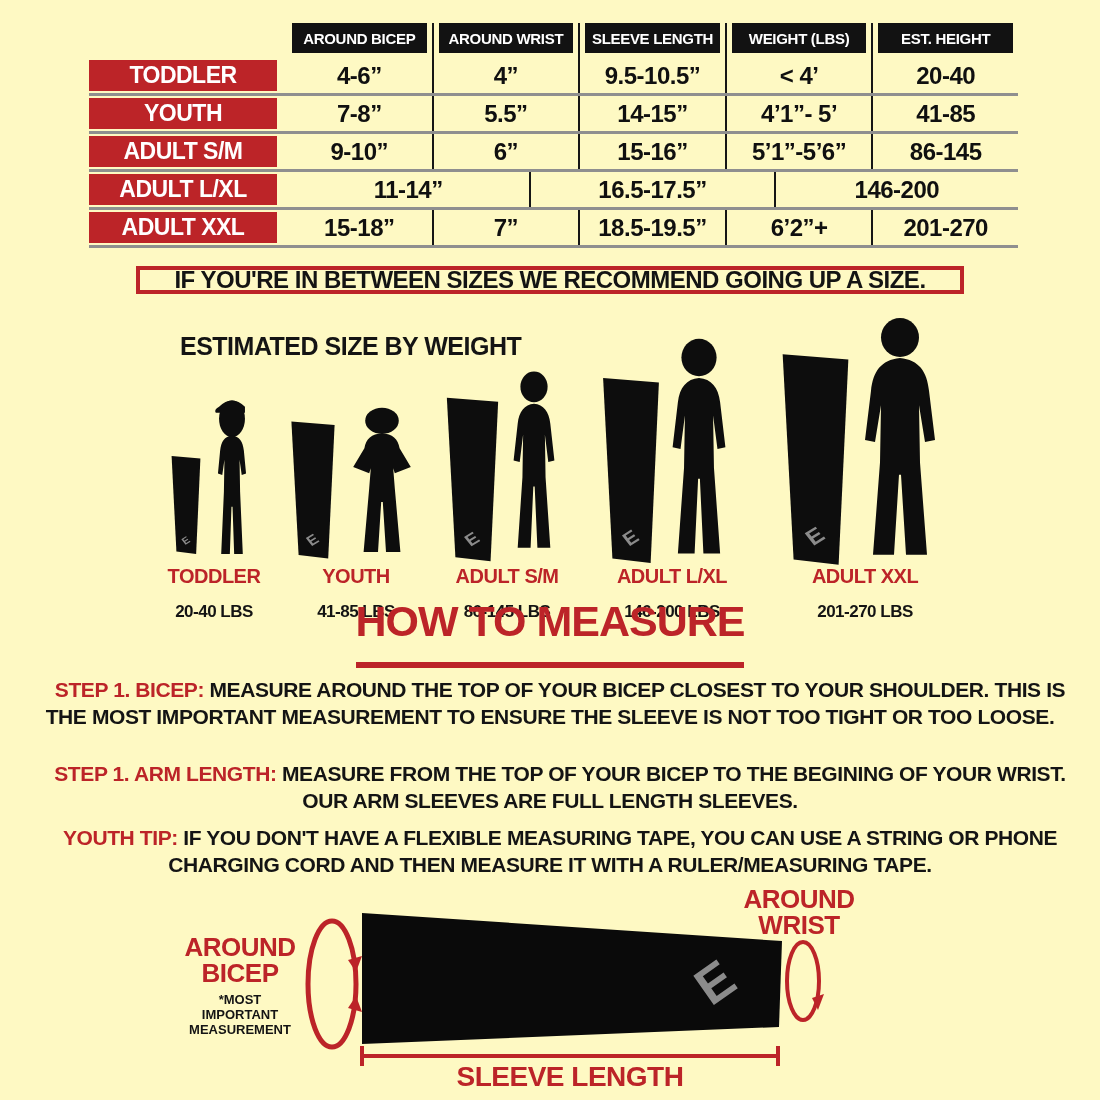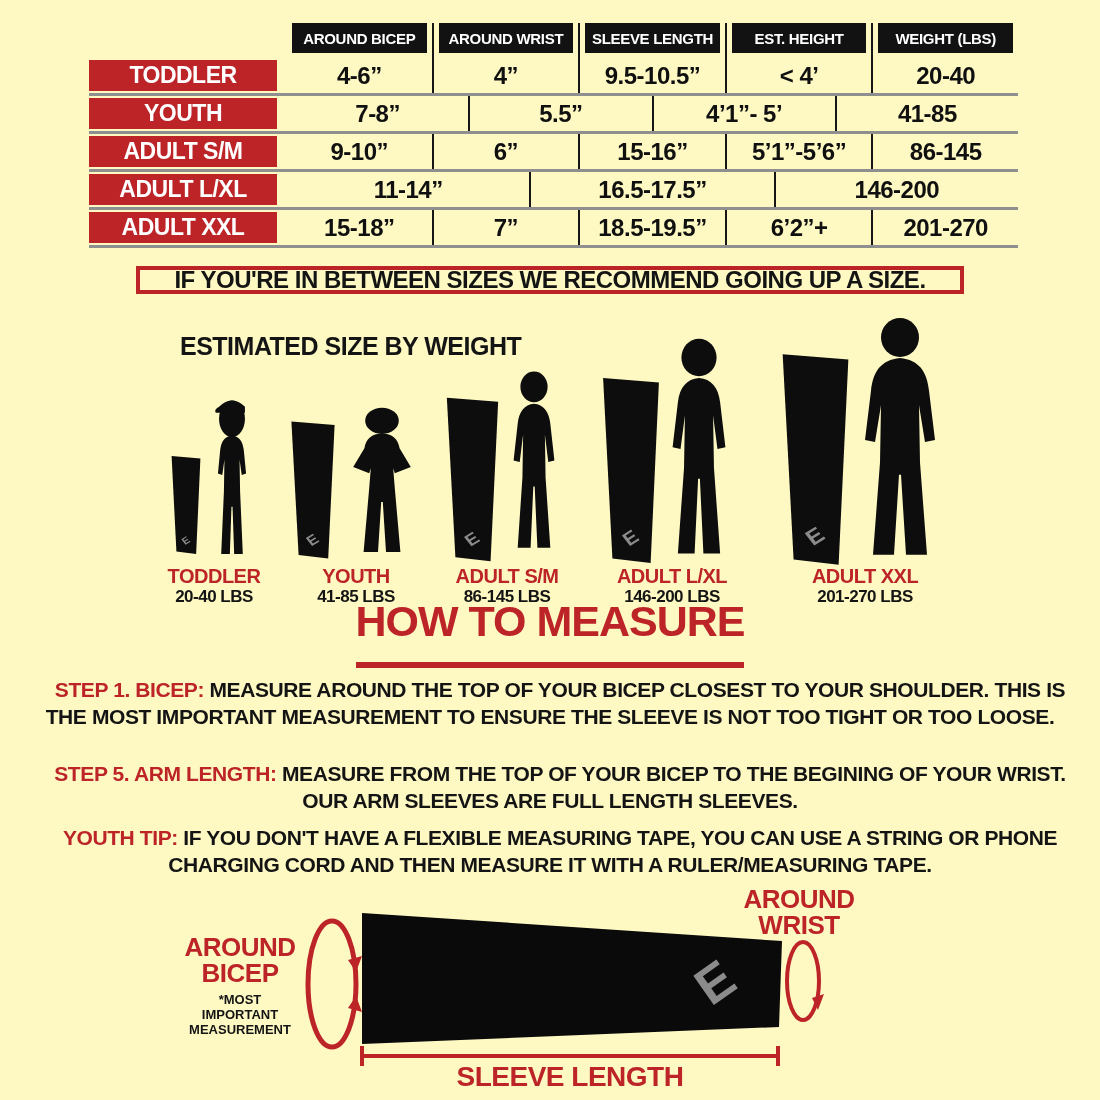--- a/index.html
+++ b/index.html
@@ -41,21 +41,21 @@
 
   
   .est-heading{position:absolute;left:180px;top:332px;font-size:25px;letter-spacing:-0.5px;color:#141414;}
 
   .fig{position:absolute;}
   .fig svg{display:block;}
   .sil{fill:#0d0d0d;}
   .sleeve-e{fill:var(--logogray);font-size:20px;font-weight:bold;}
   .fig-label{position:absolute;width:170px;text-align:center;line-height:1;}
   .fig-label .fl1{color:var(--red);font-size:20px;letter-spacing:-0.5px;}
-  .fig-label .fl2{color:#141414;font-size:17px;letter-spacing:-0.5px;margin-top:2px;}
+  .fig-label .fl2{color:#141414;font-size:17px;letter-spacing:-0.5px;margin-top:17px;}
 
   
   .how-to{position:absolute;left:0;right:0;top:600px;text-align:center;}
   .how-to span{display:inline-block;color:var(--red);font-size:43px;letter-spacing:-1px;
                border-bottom:6px solid var(--red);padding-bottom:19px;line-height:1;}
 
   
   .step{position:absolute;left:20px;width:1060px;text-align:center;
         font-size:21px;line-height:27px;letter-spacing:-0.4px;color:#141414;}
   .step .lead{color:var(--red);margin-left:20px;}
@@ -83,44 +83,45 @@
       <div class="t-val first">
           <span class="head-box">AROUND BICEP</span>
         </div>
       <div class="t-val">
           <span class="head-box">AROUND WRIST</span>
         </div>
       <div class="t-val">
           <span class="head-box">SLEEVE LENGTH</span>
         </div>
       <div class="t-val">
+          <span class="head-box">WEIGHT (LBS)</span>
+        </div>
+      <div class="t-val">
           <span class="head-box">EST. HEIGHT</span>
-        </div>
-      <div class="t-val">
-          <span class="head-box">WEIGHT (LBS)</span>
         </div>
     </div>
 
     <div class="t-row">
       <div class="t-label-cell">
           <span class="label-box">TODDLER</span>
         </div>
       <div class="t-val first">4-6”</div>
       <div class="t-val">4”</div>
       <div class="t-val">9.5-10.5”</div>
       <div class="t-val">&lt; 4’</div>
       <div class="t-val">20-40</div>
     </div>
 
     <div class="t-row">
       <div class="t-label-cell">
           <span class="label-box">YOUTH</span>
         </div>
       <div class="t-val first">7-8”</div>
       <div class="t-val">5.5”</div>
+      <div class="t-val">14-15”</div>
       <div class="t-val">4’1”- 5’</div>
       <div class="t-val">41-85</div>
     </div>
 
     <div class="t-row">
       <div class="t-label-cell">
           <span class="label-box">ADULT S/M</span>
         </div>
       <div class="t-val first">9-10”</div>
       <div class="t-val">6”</div>
@@ -238,21 +239,21 @@
   <div class="fig-label" style="left:780px;top:566px;">
     <div class="fl1">ADULT XXL</div>
     <div class="fl2">201-270 LBS</div>
   </div>
 
   <div class="how-to">
     <span>HOW TO MEASURE</span>
   </div>
 
   <p class="step step1"><span class="lead">STEP 1. BICEP:</span> <span>MEASURE AROUND THE TOP OF YOUR BICEP CLOSEST TO YOUR SHOULDER. THIS IS THE MOST IMPORTANT MEASUREMENT TO ENSURE THE SLEEVE IS NOT TOO TIGHT OR TOO LOOSE.</span></p>
-  <p class="step step2"><span class="lead">STEP 5. ARM LENGTH:</span> <span>MEASURE FROM THE TOP OF YOUR BICEP TO THE BEGINING OF YOUR WRIST. OUR ARM SLEEVES ARE FULL LENGTH SLEEVES.</span></p>
+  <p class="step step2"><span class="lead">STEP 1. ARM LENGTH:</span> <span>MEASURE FROM THE TOP OF YOUR BICEP TO THE BEGINING OF YOUR WRIST. OUR ARM SLEEVES ARE FULL LENGTH SLEEVES.</span></p>
   <p class="step step3"><span class="lead">YOUTH TIP:</span> <span>IF YOU DON'T HAVE A FLEXIBLE MEASURING TAPE, YOU CAN USE A STRING OR PHONE CHARGING CORD AND THEN MEASURE IT WITH A RULER/MEASURING TAPE.</span></p>
 
   <svg class="diagram-svg" viewBox="0 0 1100 220">
 
     <polygon points="362,33 782,61 779,147 362,164" fill="#0a0a0a"></polygon>
     <text x="716" y="120" text-anchor="middle" font-size="52" font-weight="bold" fill="#8b8b8b" transform="rotate(-35 716 104)">E</text>
 
     <ellipse cx="332" cy="104" rx="24" ry="63" fill="none" stroke="#BC2428" stroke-width="5"></ellipse>
     <polygon points="348,80 362,76 356,92" fill="#BC2428"></polygon>
     <polygon points="348,128 362,132 356,116" fill="#BC2428"></polygon>

